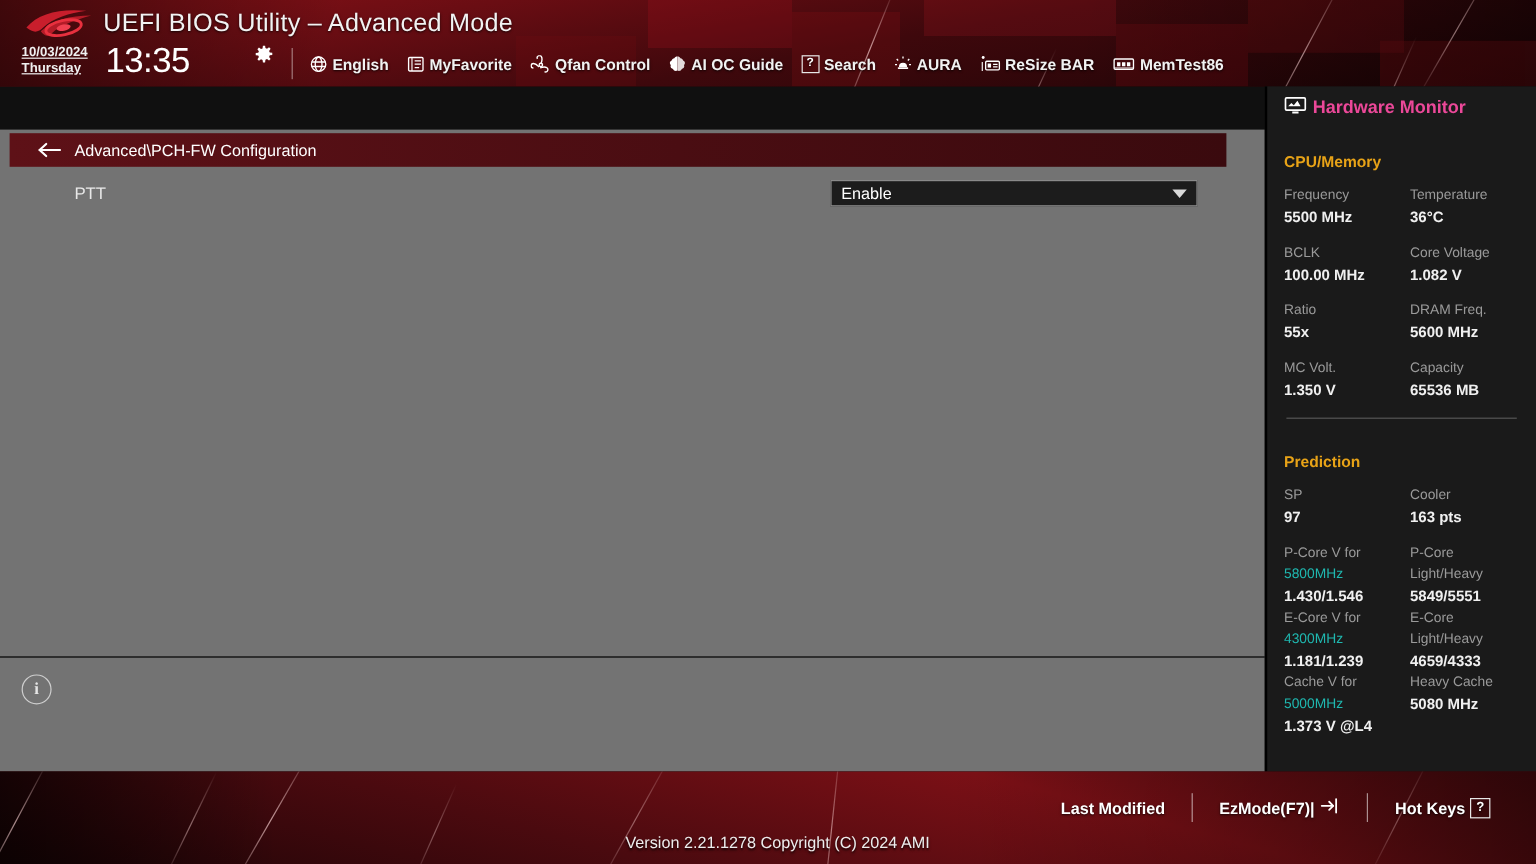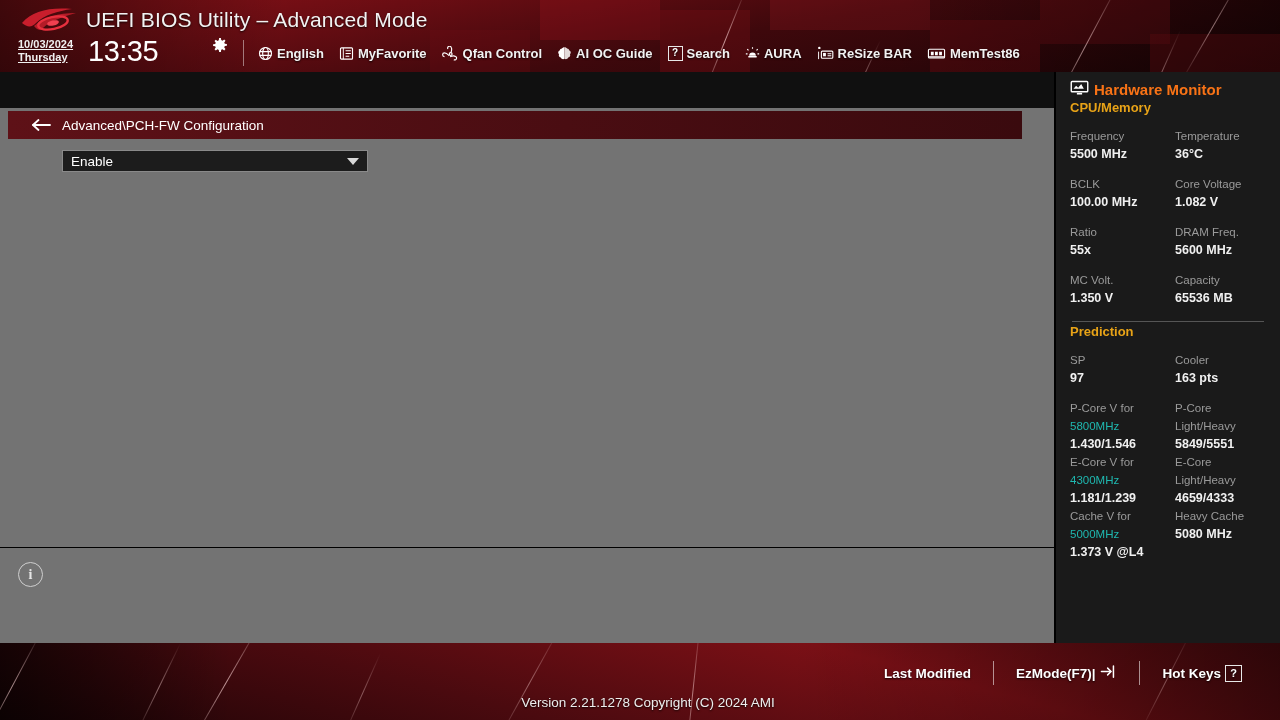--- a/index.html
+++ b/index.html
@@ -76,22 +76,22 @@
   .caret { width: 0; height: 0; border-left: 6px solid transparent; border-right: 6px solid transparent; border-top: 7px solid #d8d8d8; }
 
   .content-div { position: absolute; left: 0; top: 439px; width: 1054px; height: 1px; background: #000; }
   .info-icon { position: absolute; left: 18px; top: 454px; width: 25px; height: 25px; border: 1px solid #cfcfcf;
                border-radius: 50%; color: #e6e6e6; font-size: 14px; font-weight: bold; display: flex;
                align-items: center; justify-content: center; font-family: "Liberation Serif", serif; cursor: pointer; }
 
   
   .hwm { position: absolute; left: 1054px; top: 72px; width: 226px; height: 571px; background: #1a1a1a;
          border-left: 2px solid #000; padding: 0 14px; }
-  .hwm-title { display: flex; align-items: center; gap: 5px; margin-top: 8px; font-size: 15px; color: #f97316; font-weight: bold; }
-  .hwm-section { color: #e8a317; font-size: 13px; font-weight: bold; margin-top: 2px; }
+  .hwm-title { display: flex; align-items: center; gap: 5px; margin-top: 8px; font-size: 15px; color: #ec4899; font-weight: bold; }
+  .hwm-section { color: #e8a317; font-size: 13px; font-weight: bold; margin-top: 28px; }
   .hwm-grid { display: grid; grid-template-columns: 105px 1fr; }
   .hwm-k { font-size: 11.5px; color: #9a9a9a; line-height: 18px; white-space: nowrap; }
   .hwm-v { font-size: 12.5px; color: #f0f0f0; font-weight: bold; line-height: 18px; white-space: nowrap; }
   .hwm-k.teal, .hwm-v.teal { color: #1fb8b0; }
   .hwm-pad { height: 12px; }
   .hwm-hr { height: 1px; background: #555; margin: 14px 2px 0 2px; }
 
   
   .footer {
     position: absolute; left: 0; top: 643px; width: 1280px; height: 77px;
@@ -255,20 +255,21 @@
         <svg viewBox="0 0 22 14" width="22" height="14" fill="none" stroke="#ffffff" stroke-width="1.8" stroke-linecap="round" stroke-linejoin="round">
           <path d="M20 7H3"></path>
             <path d="M8.5 2 3 7l5.5 5"></path>
         </svg>
       </span>
       <span class="crumb-text">Advanced\PCH-FW Configuration</span>
     </div>
 
     <div class="settings-list">
       <div class="setting-row">
+        <div class="setting-label">PTT</div>
         <div class="setting-control">
           <div class="sel">
             <span class="sel-value">Enable</span>
             <span class="caret"></span>
           </div>
         </div>
       </div>
     </div>
 
     <div class="content-div"></div>

